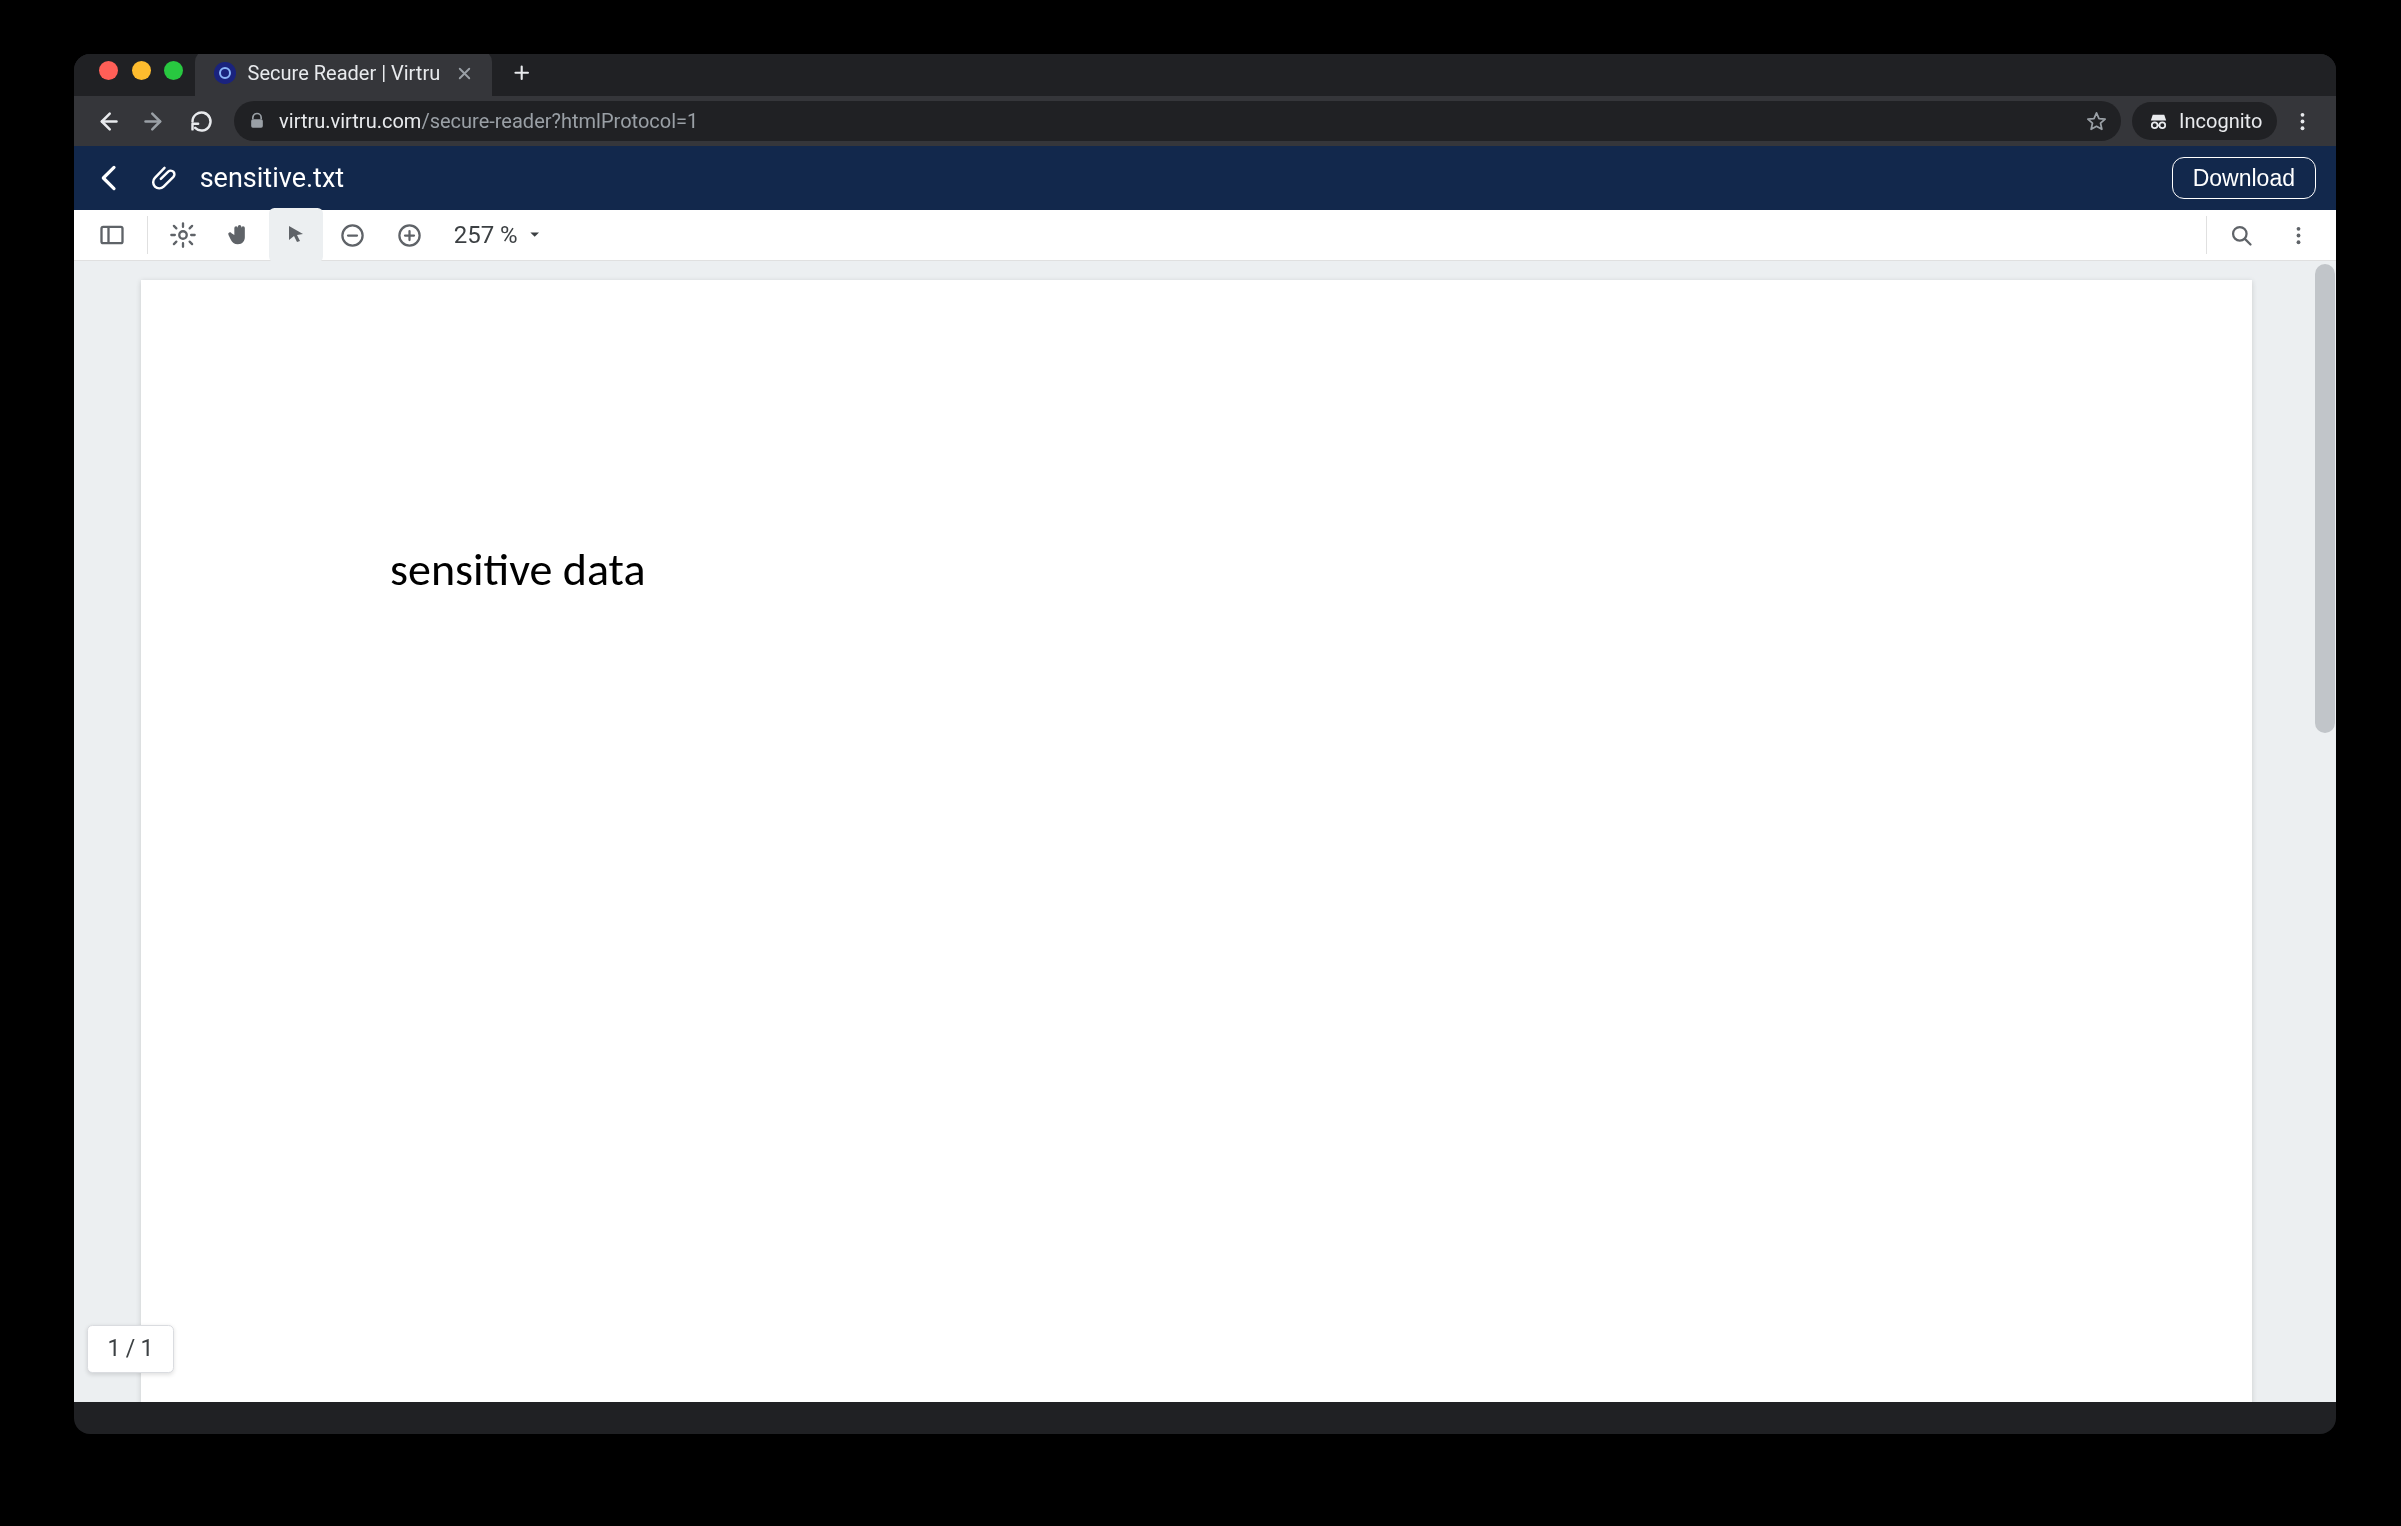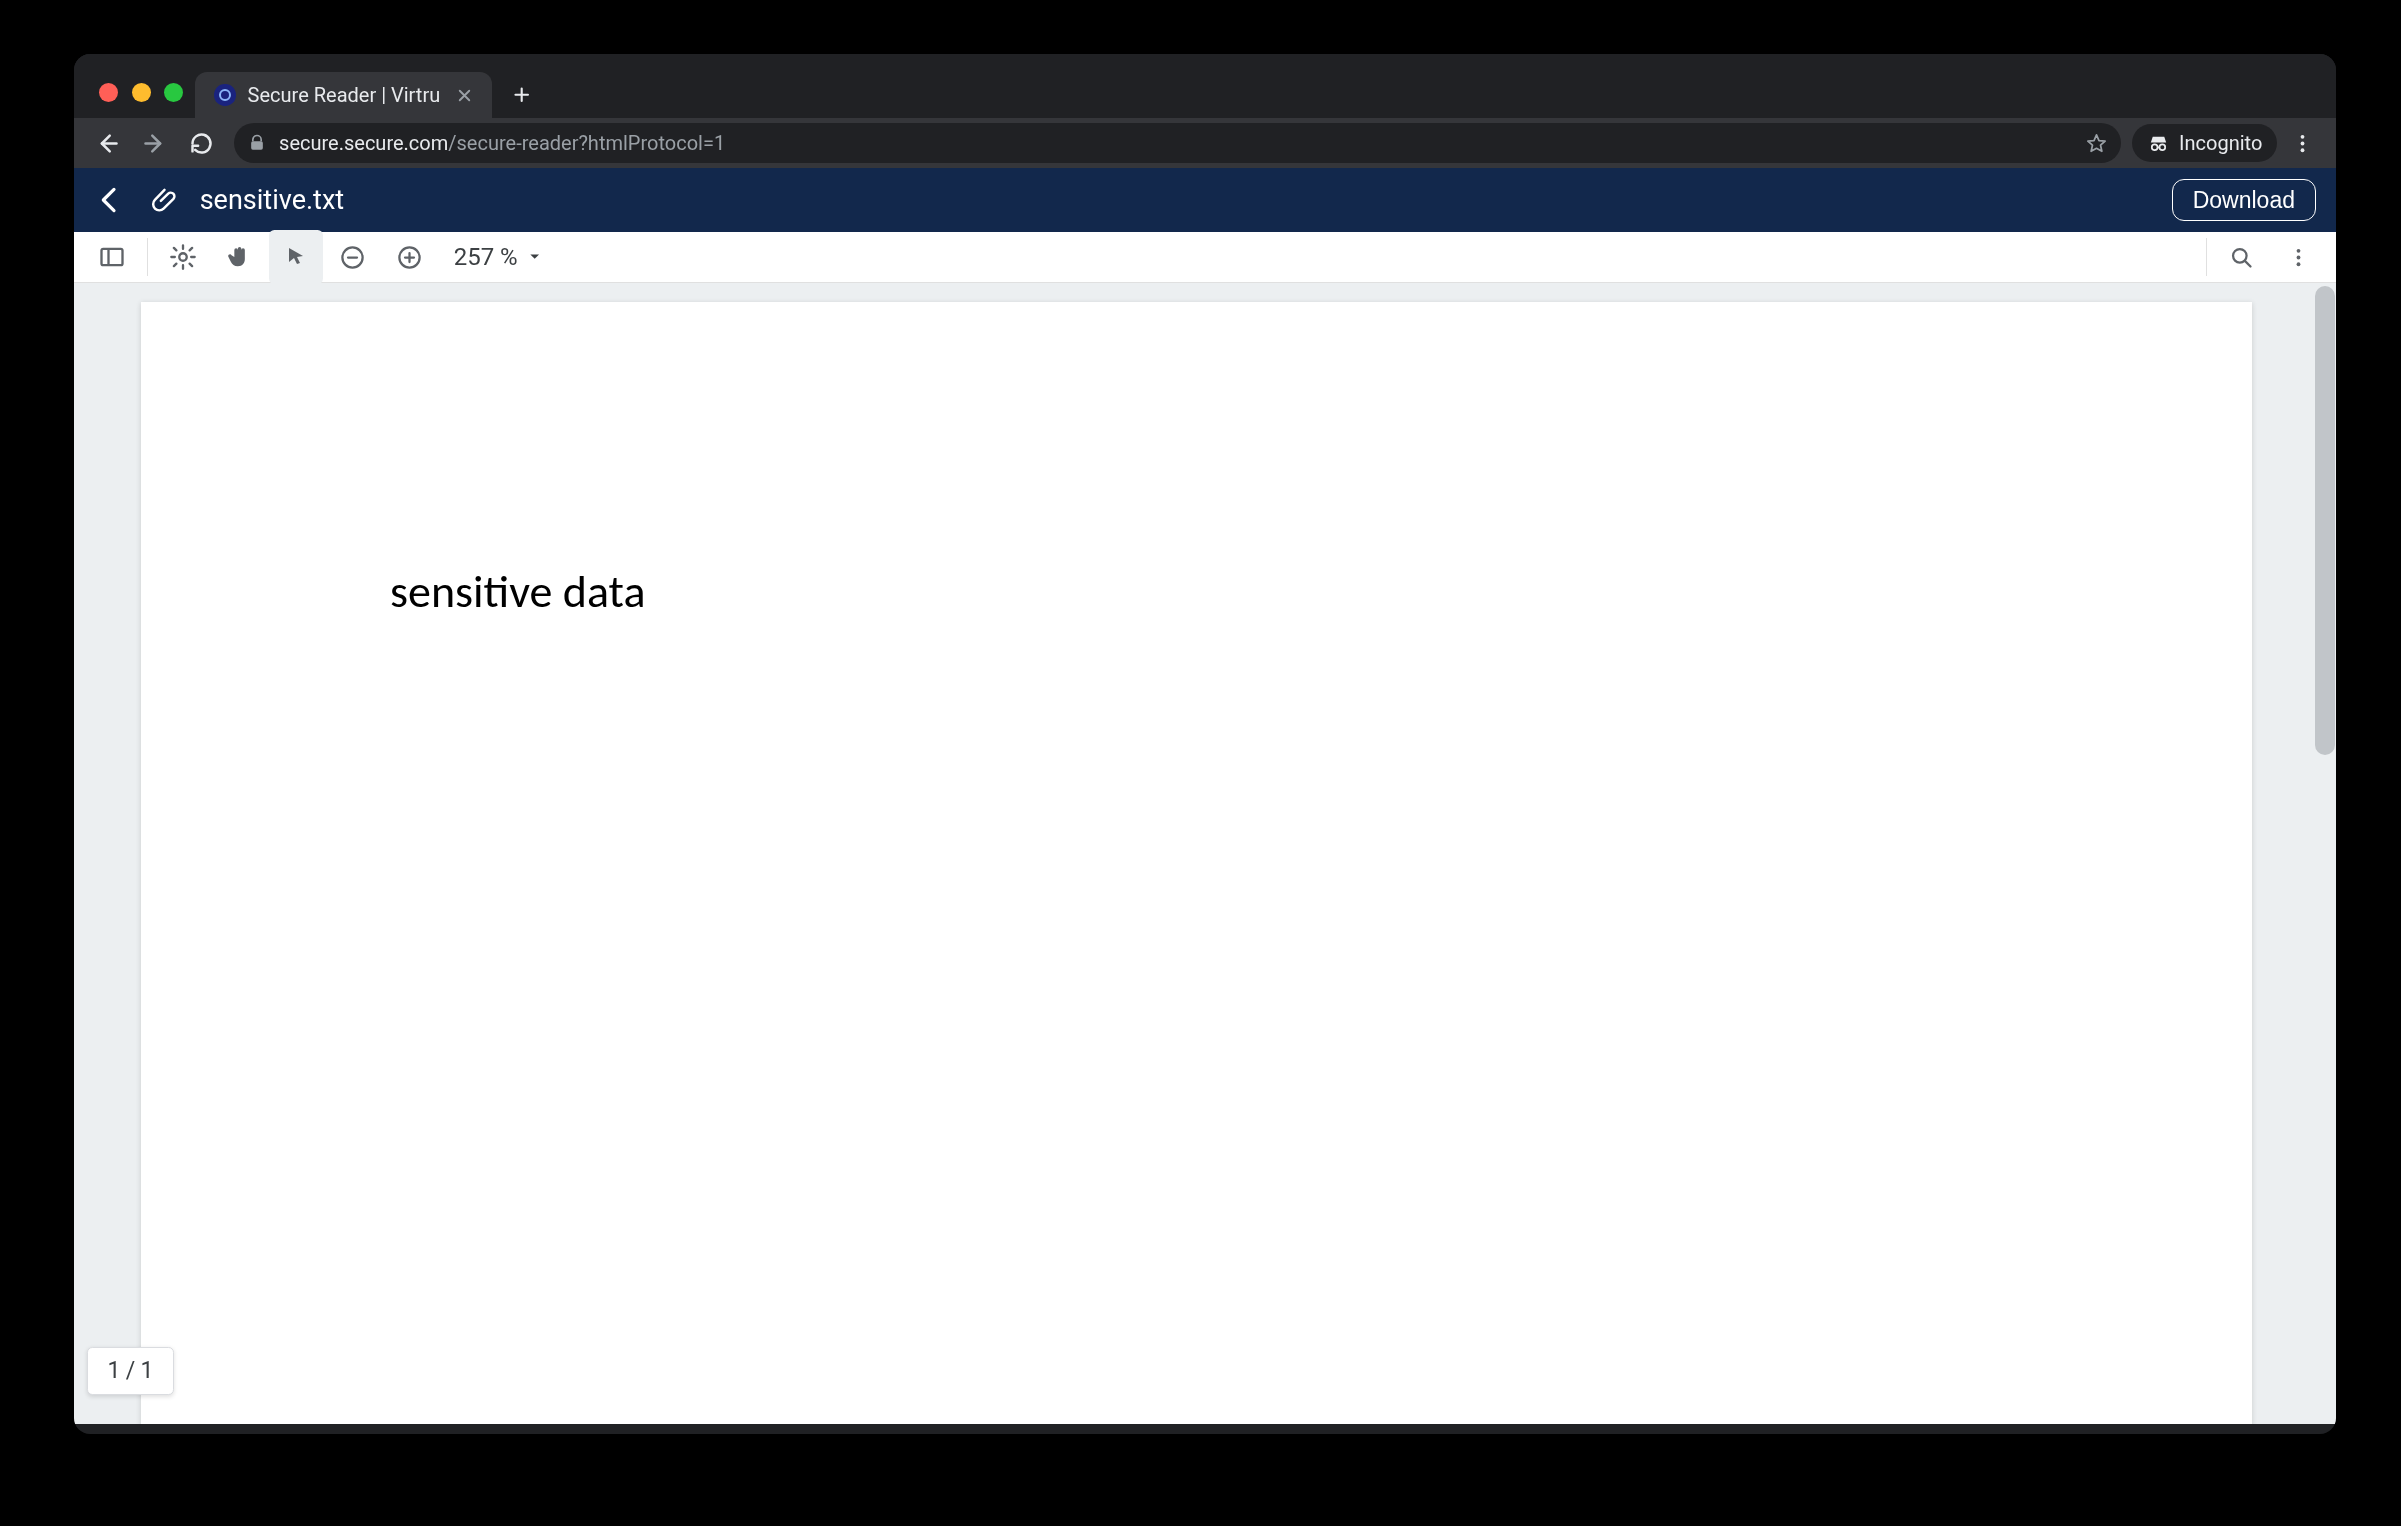--- a/index.html
+++ b/index.html
@@ -14,21 +14,21 @@
     width: 2262px;
     height: 1380px;
     background: #202124;
     border-radius: 16px;
     box-shadow: 0 40px 80px rgba(0,0,0,0.6);
     overflow: hidden;
   }
 
   
   .tab-strip {
-    height: 64px;
+    height: 42px;
     background: #202124;
     display: flex;
     align-items: flex-end;
     padding: 0 0 0 16px;
   }
   .traffic-lights {
     display: flex;
     gap: 13.4px;
     align-items: center;
     padding: 0 12px 16px 9.4px;
@@ -249,21 +249,21 @@
           </svg>
       </div>
       <div class="omnibox">
         <span class="lock">
           <svg width="20" height="20" viewBox="0 0 24 24">
               <path d="M7 10V8a5 5 0 0 1 10 0v2" stroke="currentColor" stroke-width="2" fill="none"></path>
               <rect x="5" y="10" width="14" height="10" rx="2" fill="currentColor"></rect>
             </svg>
         </span>
         <span>
-          <span class="url-host">secure.secure.com</span><span class="url-dim">/secure-reader?htmlProtocol=1</span>
+          <span class="url-host">virtru.virtru.com</span><span class="url-dim">/secure-reader?htmlProtocol=1</span>
         </span>
         <span style="margin-left:auto;color:#9aa0a6">
           <svg width="23" height="23" viewBox="0 0 24 24">
               <path d="M12 3l2.6 5.9 6.4.6-4.8 4.3 1.4 6.3L12 17l-5.6 3.1 1.4-6.3L3 9.5l6.4-.6L12 3z" stroke="currentColor" stroke-width="1.8" fill="none" stroke-linejoin="round"></path>
             </svg>
         </span>
       </div>
       <div class="incognito-pill">
         <span>
           <svg width="23" height="23" viewBox="0 0 24 24">

